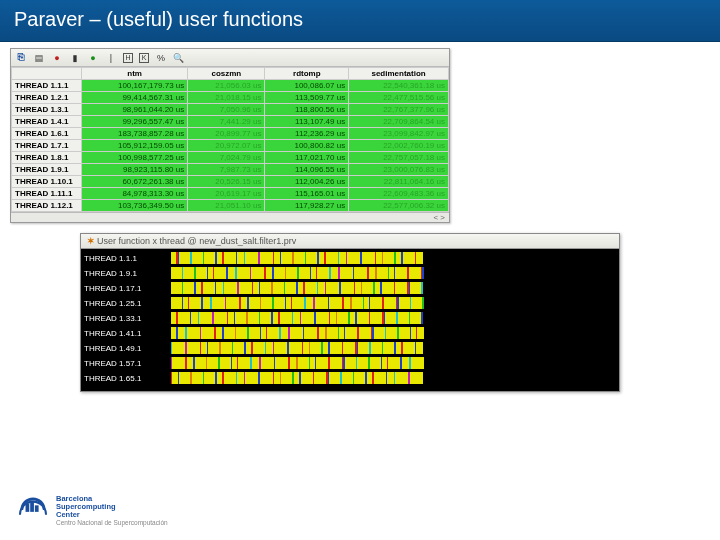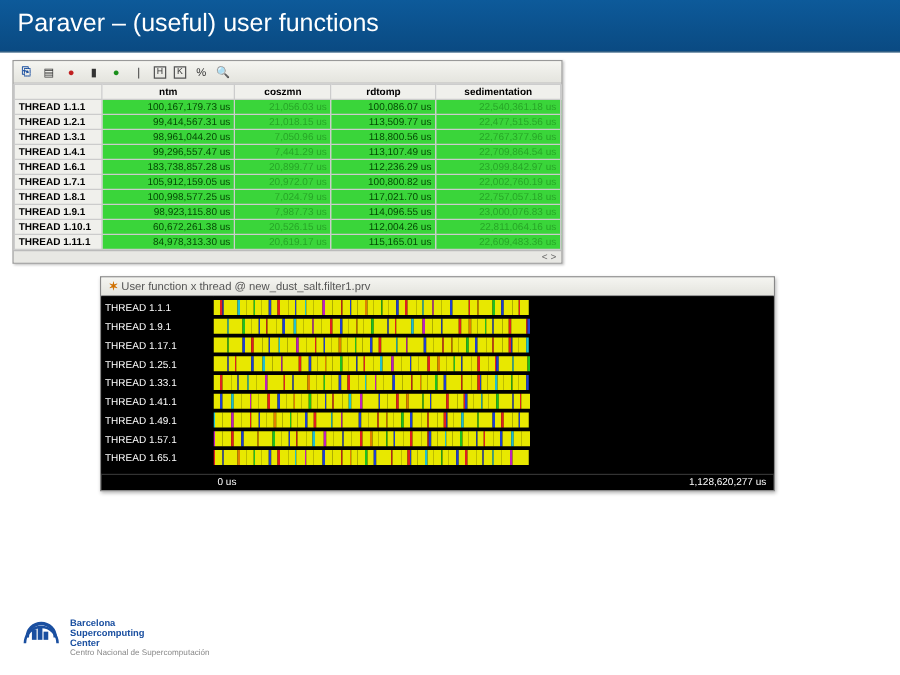--- a/index.html
+++ b/index.html
@@ -254,20 +254,27 @@
             <td class="val">112,004.26 us</td>
             <td class="val fade">22,811,064.16 us</td>
           </tr>
           <tr>
             <td class="rowhdr">THREAD 1.11.1</td>
             <td class="val">84,978,313.30 us</td>
             <td class="val fade">20,619.17 us</td>
             <td class="val">115,165.01 us</td>
             <td class="val fade">22,609,483.36 us</td>
           </tr>
+          <tr>
+            <td class="rowhdr">THREAD 1.12.1</td>
+            <td class="val">103,736,349.50 us</td>
+            <td class="val fade">21,051.10 us</td>
+            <td class="val">117,928.27 us</td>
+            <td class="val fade">22,577,006.32 us</td>
+          </tr>
         </tbody>
     </table>
     <div class="scroll-hint">&lt; &gt;</div>
   </div>
 
   <div class="timeline-window">
     <div class="timeline-title">
       <span style="color:#d07000;font-weight:bold">✶</span>
       <span>User function x thread @ new_dust_salt.filter1.prv</span>
     </div>
@@ -837,24 +844,20 @@
             <div class="seg c-y" style="width: 7px;"></div>
             <div class="seg c-c" style="width: 1px;"></div>
             <div class="seg c-y" style="width: 6px;"></div>
             <div class="seg c-y" style="width: 7px;"></div>
             <div class="seg c-m" style="width: 2px;"></div>
             <div class="seg c-y" style="width: 6px;"></div>
             <div class="seg c-y" style="width: 7px;"></div>
           </div>
         </div>
     </div>
-    <div class="tl-axis">
-      <span>0 us</span>
-      <span>1,128,620,277 us</span>
-    </div>
   </div>
 
 </div>
 
 <div class="footer-logo">
   <div class="bsc-mark">
     <svg viewBox="0 0 32 30">
       <path d="M4 15 A12 12 0 0 1 28 15" fill="none" stroke="#1a4fa0" stroke-width="3"></path>
       <path d="M2 20 A14 14 0 0 1 30 20" fill="none" stroke="#1a4fa0" stroke-width="2.2"></path>
       <rect x="8" y="8" width="4" height="9" fill="#1a4fa0"></rect>

